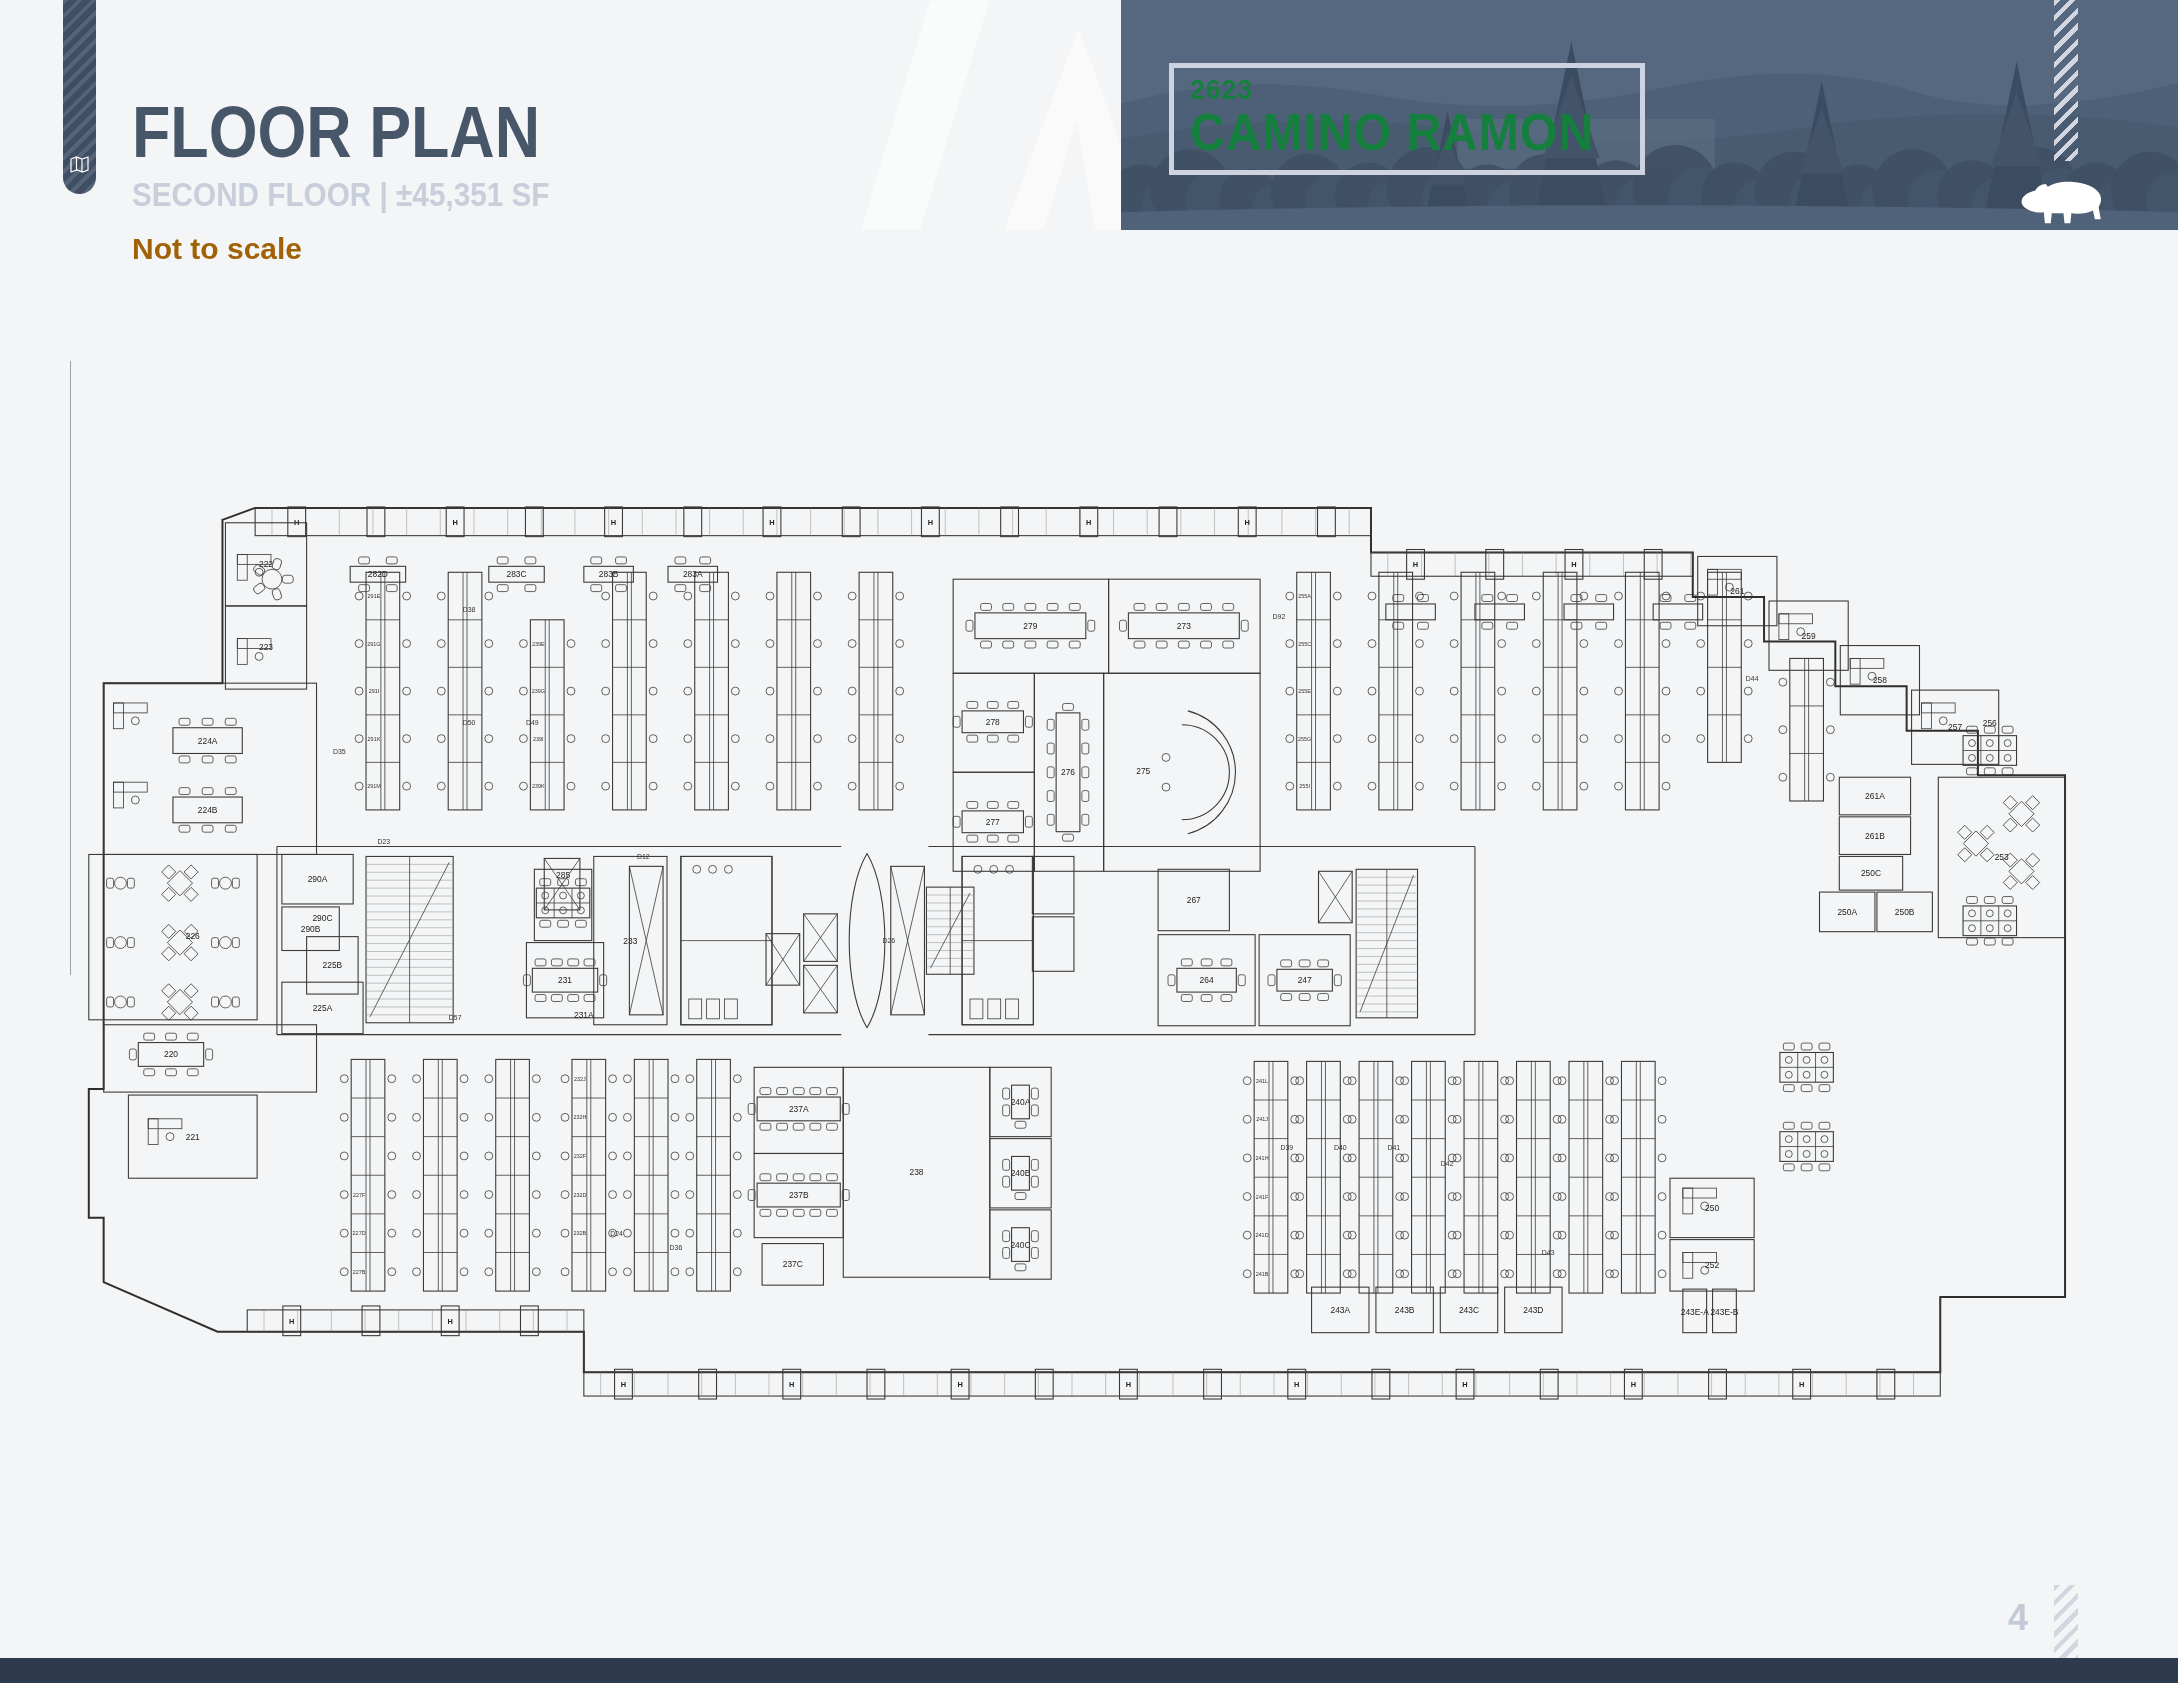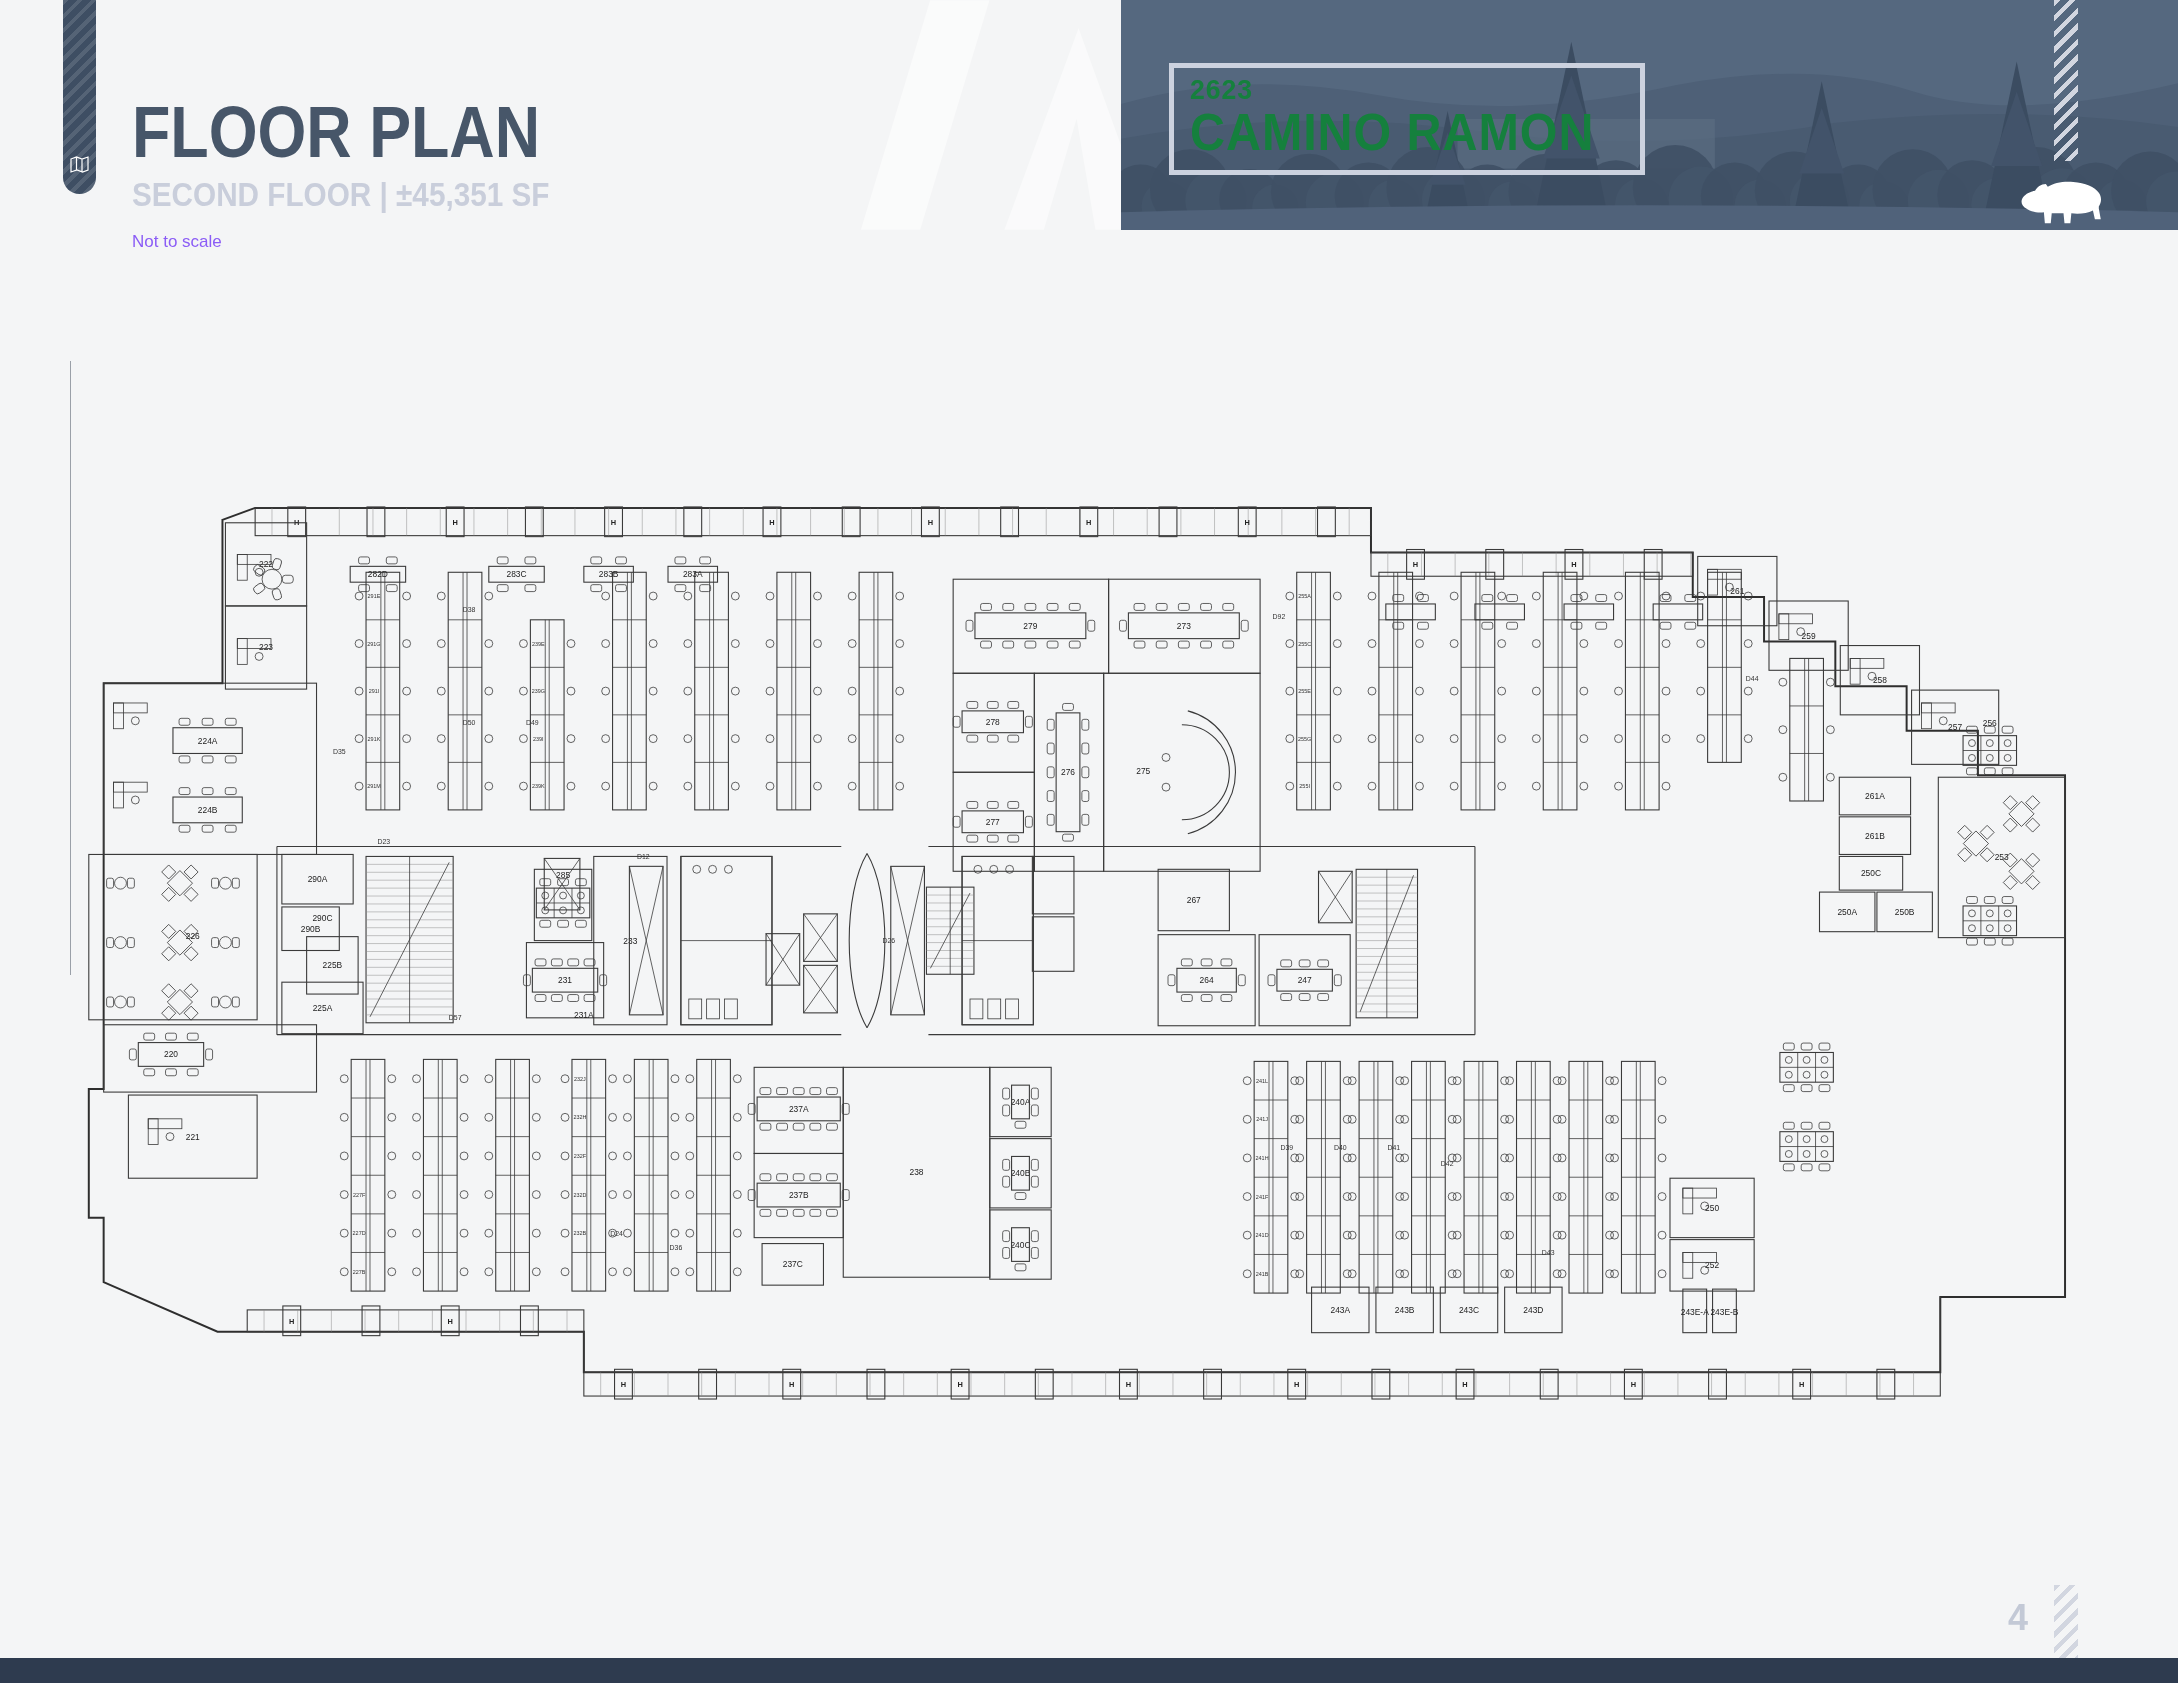--- a/index.html
+++ b/index.html
@@ -11,21 +11,21 @@
     background:#3e4e63;border-radius:0 0 17px 17px;}
   .ribbon-left .stripes{position:absolute;inset:0;border-radius:0 0 17px 17px;
     background:repeating-linear-gradient(135deg,rgba(255,255,255,.12) 0 4px,transparent 4px 10px);}
   .ribbon-left svg{position:absolute;left:7px;top:156px;}
 
   .titleblock{position:absolute;left:132px;top:83px;margin-top:12px;}
   .titleblock h1{margin:0;font-size:73px;line-height:1;font-weight:bold;color:#475669;
     letter-spacing:0px;transform:scaleX(.86);transform-origin:left;white-space:nowrap;}
   .subtitle{margin-top:8px;font-size:33px;font-weight:bold;color:#c9cedb;
     transform:scaleX(.9);transform-origin:left;white-space:nowrap;}
-  .note{margin-top:18px;font-size:17px;color:#8b5cf6;}
+  .note{margin-top:18px;font-size:30px;color:#a16207;font-weight:bold;}
 
   .photo{position:absolute;left:1121px;top:0;width:1057px;height:230px;overflow:hidden;}
   .addrbox{position:absolute;left:1169px;top:63px;border:5px solid #ccd2df;color:#15803d;
     padding:6px 24px 10px 16px;}
   .addr1{font-size:28px;font-weight:bold;letter-spacing:1px;transform:scaleX(.95);transform-origin:left;}
   .addr2{font-size:51px;font-weight:bold;letter-spacing:1px;line-height:1.05;transform:scaleX(.95);transform-origin:left;white-space:nowrap;}
   .stripe-rib{position:absolute;width:24px;
     background:repeating-linear-gradient(135deg,#d2d6e0 0 4.5px,rgba(210,214,224,0) 4.5px 11px);}
   .bear{position:absolute;left:2014px;top:179px;}
 

